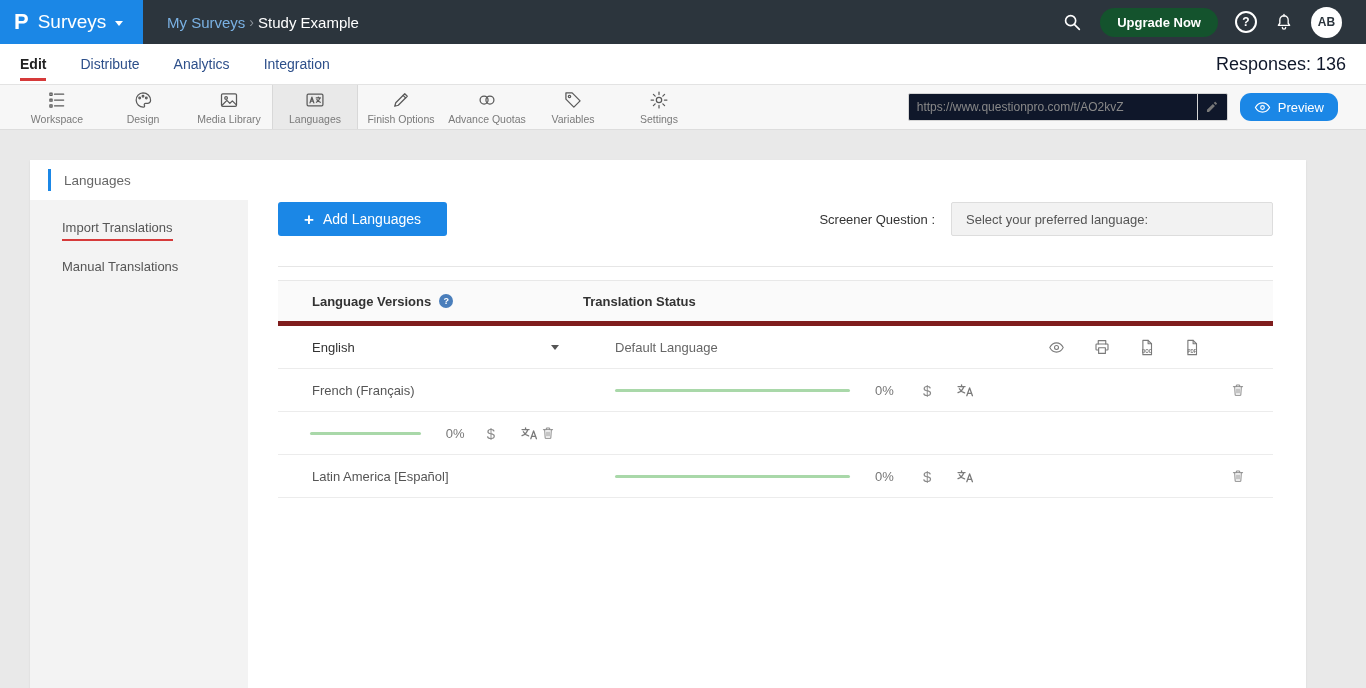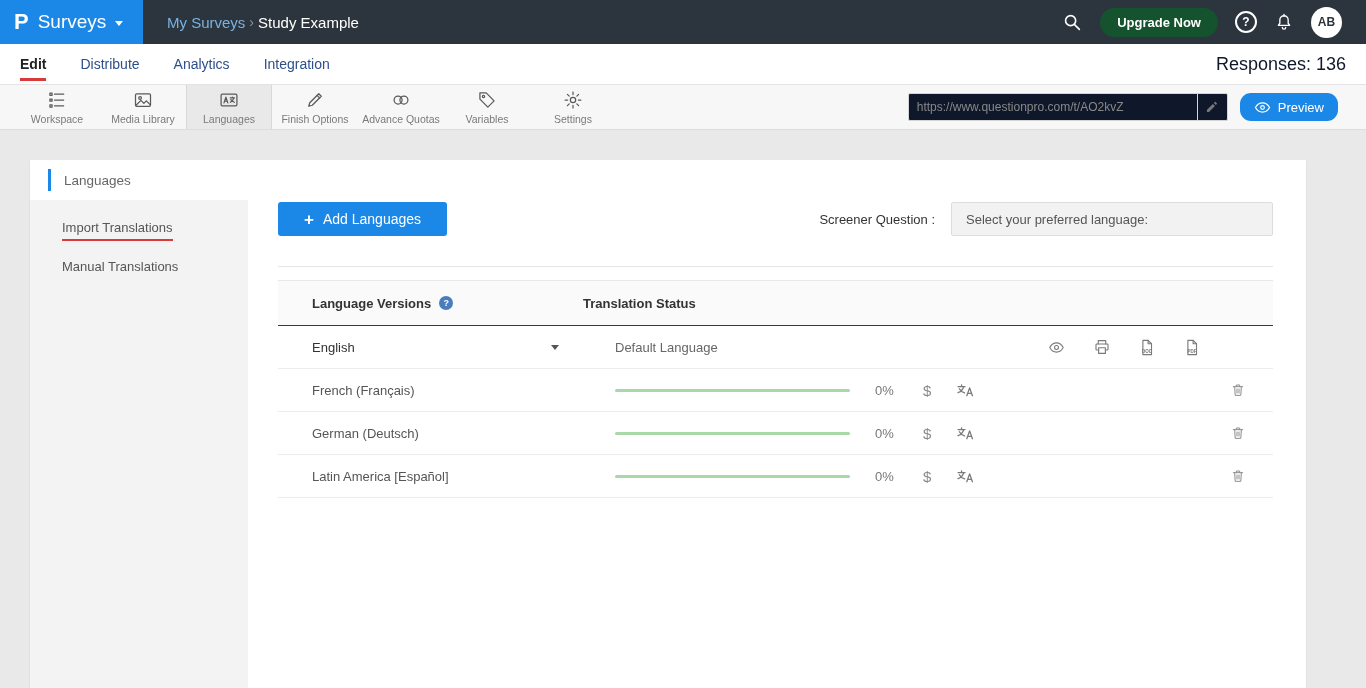--- a/index.html
+++ b/index.html
@@ -55,21 +55,21 @@
   
   .panel { flex:1; padding:42px 33px 0 30px; min-width:0; }
   .panel-top { display:flex; align-items:center; margin-bottom:30px; }
   .add-btn { display:flex; align-items:center; gap:9px; height:34px; background:#1b87e6; color:#fff; border:none; border-radius:3px; padding:0 26px; font-size:14px; cursor:pointer; }
   .add-btn .plus { font-size:17px; font-weight:bold; line-height:1; }
   .screener-label { margin-left:auto; color:#333; font-size:13px; margin-right:16px; }
   .screener-select { width:322px; height:34px; background:#f2f2f2; border:1px solid #ddd; border-radius:2px; display:flex; align-items:center; padding:0 14px; color:#555; font-size:13px; cursor:pointer; }
   .divider { border-bottom:1px solid #e6e6e6; }
 
   
-  .thead { display:grid; grid-template-columns:305px 1fr; align-items:center; height:46px; margin-top:13px; background:#fafafa; border-top:1px solid #e8e8e8; border-bottom:1px solid #7f1d1d; }
+  .thead { display:grid; grid-template-columns:305px 1fr; align-items:center; height:46px; margin-top:13px; background:#fafafa; border-top:1px solid #e8e8e8; border-bottom:5px solid #7f1d1d; }
   .th-lang { padding-left:34px; font-weight:bold; color:#333; display:flex; align-items:center; gap:8px; }
   .th-status { font-weight:bold; color:#333; }
   .q-circle { width:14px; height:14px; border-radius:50%; background:#4a7ebb; color:#fff; font-size:9px; font-weight:bold; display:flex; align-items:center; justify-content:center; cursor:pointer; border:none; }
   .trow { display:grid; grid-template-columns:305px 1fr; align-items:center; height:43px; border-bottom:1px solid #ececec; }
   .cell-name { padding-left:34px; padding-right:24px; display:flex; align-items:center; color:#555; }
   .cell-name.dark { color:#333; }
   .caret-g { width:0; height:0; border-left:4px solid transparent; border-right:4px solid transparent; border-top:5px solid #555; margin-left:auto; cursor:pointer; }
   .cell-status { display:flex; align-items:center; min-width:0;margin-left:32px; }
   .status-text { color:#666; }
   .doc-icons { margin-left:auto; margin-right:72px; display:flex; align-items:center; gap:27px; }
@@ -129,20 +129,29 @@
     <svg width="20" height="20" viewBox="0 0 24 24" class="svg-ic">
       <path d="M9 5h11M9 12h11M9 19h11"></path>
         <rect x="3.5" y="3.8" width="2.6" height="2.6"></rect>
         <rect x="3.5" y="10.8" width="2.6" height="2.6"></rect>
         <rect x="3.5" y="17.8" width="2.6" height="2.6"></rect>
     </svg>
     <span class="lbl">Workspace</span>
   </div>
   <div class="tool-item">
     <svg width="20" height="20" viewBox="0 0 24 24" class="svg-ic">
+      <path d="M12 3.5a8.5 8.5 0 1 0 .6 17c1.3-.1 1.6-1.2 1.1-2.1-.6-1.1.1-2.4 1.4-2.4h2.4a3.6 3.6 0 0 0 3.6-3.6C21.1 7 17 3.5 12 3.5z"></path>
+        <circle cx="8" cy="9.5" r="1"></circle>
+        <circle cx="12" cy="7.5" r="1"></circle>
+        <circle cx="16" cy="9.5" r="1"></circle>
+    </svg>
+    <span class="lbl">Design</span>
+  </div>
+  <div class="tool-item">
+    <svg width="20" height="20" viewBox="0 0 24 24" class="svg-ic">
       <rect x="3" y="4.5" width="18" height="15" rx="1.5"></rect>
         <circle cx="8.5" cy="9.5" r="1.6"></circle>
         <path d="M4 18l5.5-5.5 3.5 3.5 3-3 4.5 4.5"></path>
     </svg>
     <span class="lbl">Media Library</span>
   </div>
   <div class="tool-item active">
     <svg width="20" height="20" viewBox="0 0 24 24" class="svg-ic">
       <rect x="2.5" y="5" width="19" height="14" rx="1.5"></rect>
         <path d="M6 15.5L8.3 8.5 10.6 15.5M6.9 13.3h2.9"></path>
@@ -285,23 +294,20 @@
           </span>
           <span class="trash-wrap">
             <svg width="16" height="18" viewBox="0 0 24 24" class="row-ic" style="stroke:#8c8c8c">
               <path d="M5 7h14M9.5 7V4.5h5V7M7 7l.8 13h8.4L17 7M10.5 10.5v6M13.5 10.5v6"></path>
             </svg>
           </span>
         </div>
       </div>
 
       <div class="trow">
-        <div class="cell-name">
-          <span>German (Deutsch)</span>
-        </div>
         <div class="cell-status">
           <div class="progress"></div>
           <span class="pct">0%</span>
           <span class="dollar">$</span>
           <span class="translate">
             <svg width="21" height="17" viewBox="0 0 24 18" class="row-ic">
               <path d="M3.5 4.5h8M7.5 2.5v2M10 4.5c-.8 3-3.2 5.6-6.5 7M5 7c1.2 2.4 3.4 4.1 6 4.8"></path>
                 <path d="M13.5 15l3.2-9 3.2 9M14.8 12.3h3.8"></path>
             </svg>
           </span>

